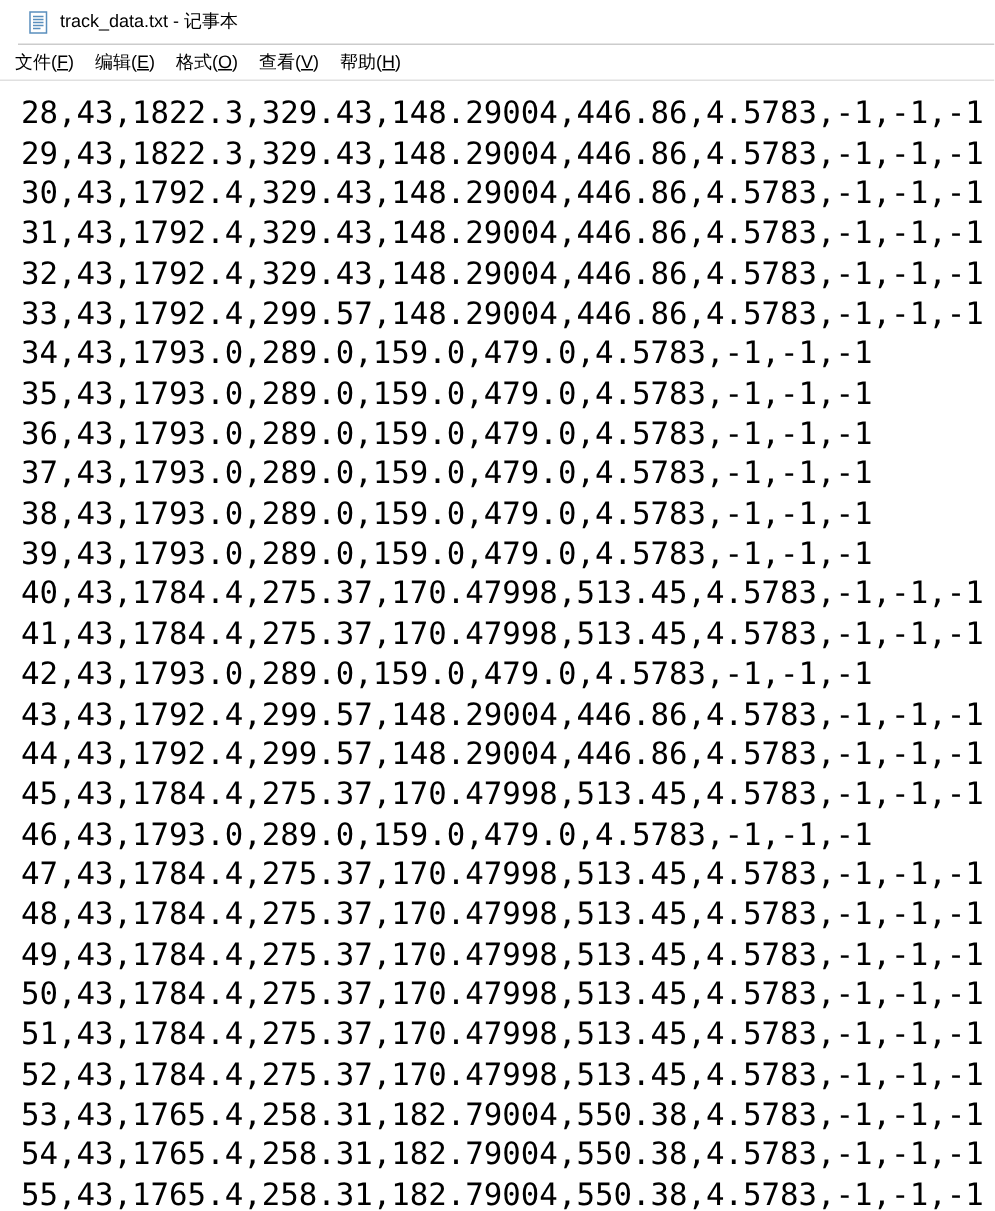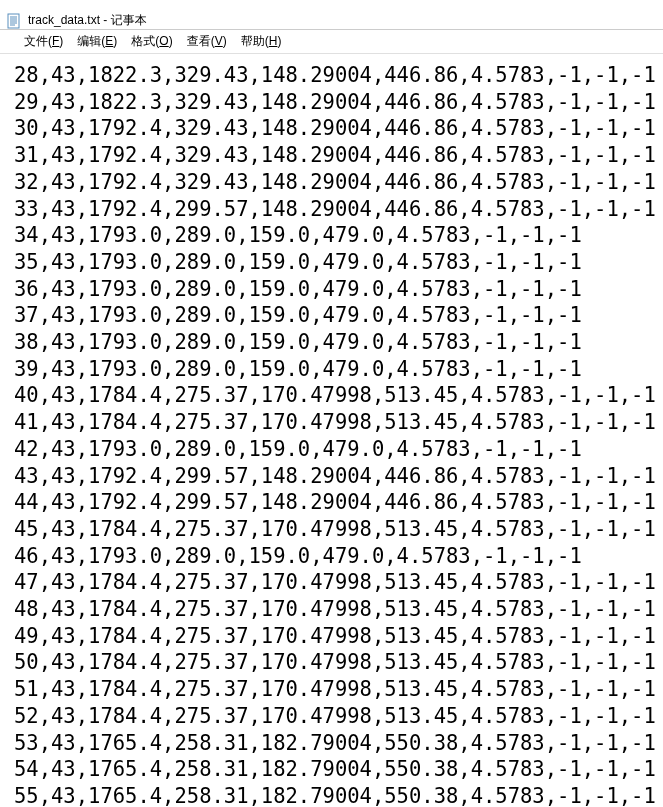--- a/index.html
+++ b/index.html
@@ -8,37 +8,38 @@
     font-family: "Microsoft YaHei", "SimSun", Tahoma, sans-serif;
     font-size: 12px;
     background: #fff;
     color: #000;
   }
   .title-bar {
     height: 30px;
     background: #fff;
     border-bottom: 1px solid #ccc;
     display: flex;
-    align-items: flex-end;
+    align-items: center;
     padding: 0 6px;
     gap: 6px;
+    margin-left: 12px;
   }
   .title-icon {
     width: 16px; height: 16px;
     display: inline-block;
   }
   .title-text {
     font-size: 12px;
     color: #000;
   }
   .menu-bar {
     height: 24px;
     display: flex;
     align-items: center;
-    padding: 0 24px;
+    padding: 0 10px;
     gap: 14px;
     border-bottom: 1px solid #e0e0e0;
   }
   .menu-item {
     font-size: 12px;
     color: #000;
     cursor: default;
   }
   .menu-item u { text-decoration: underline; }
   .content {

